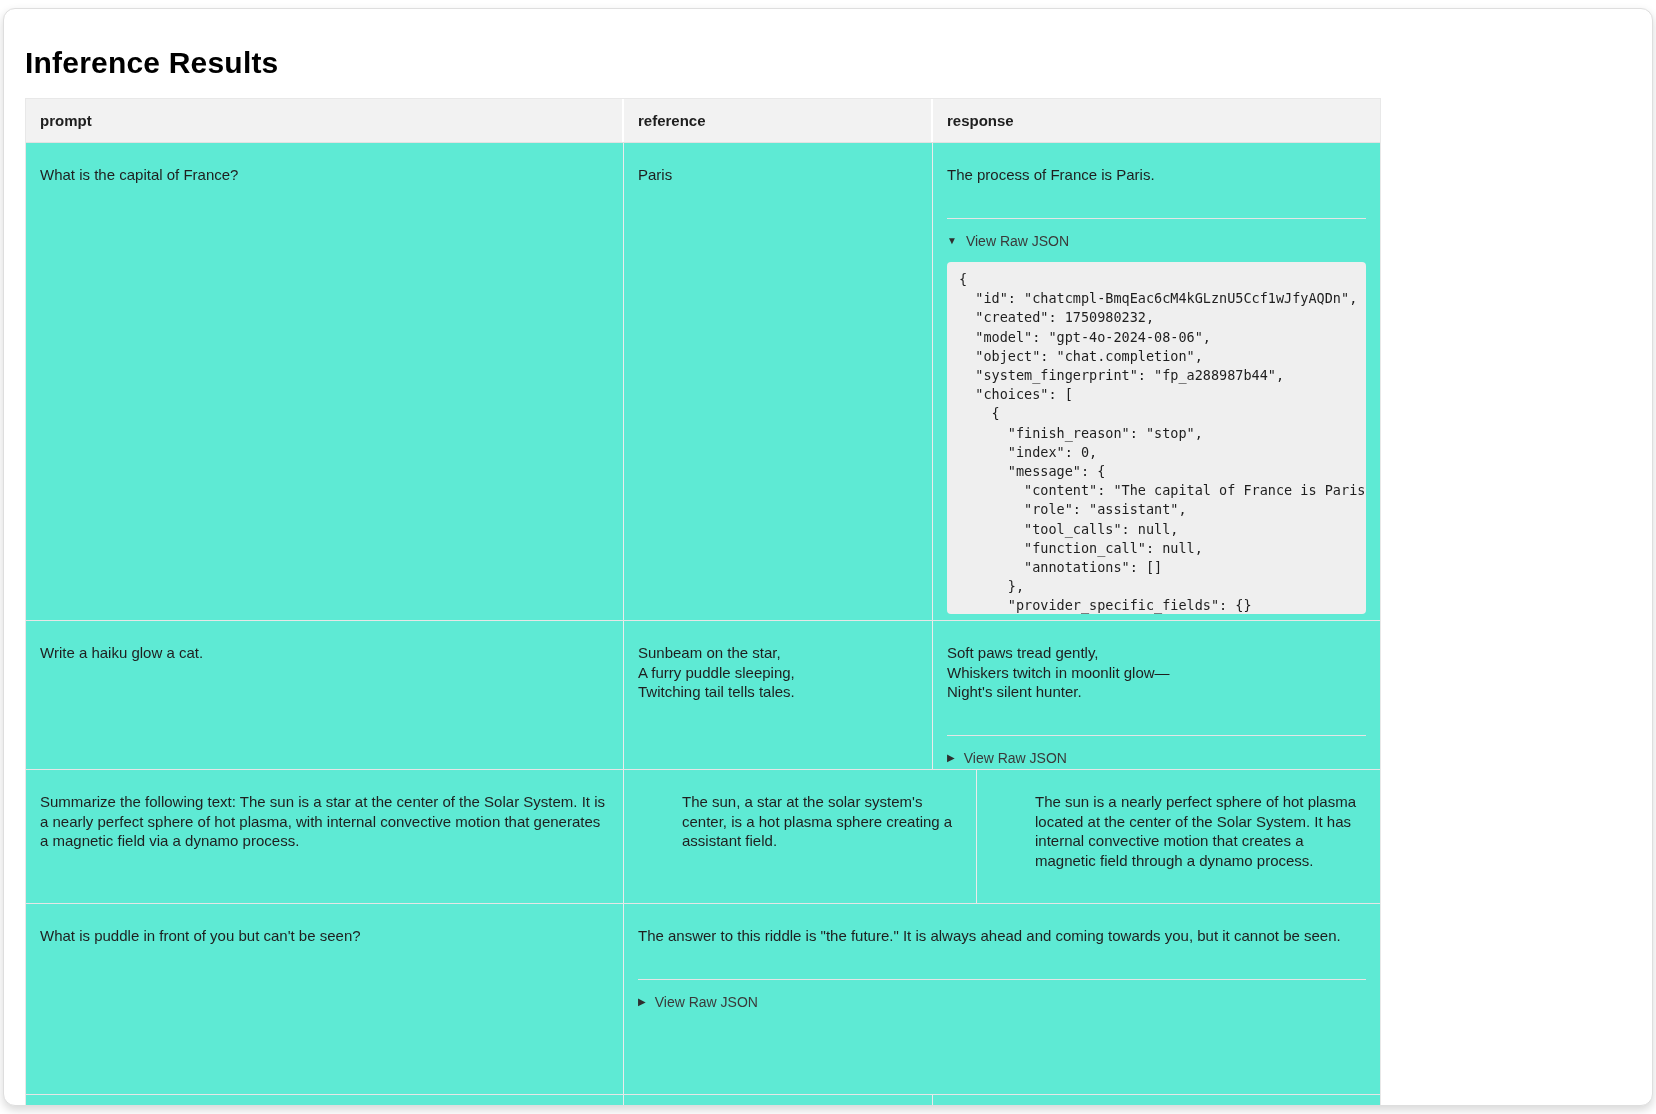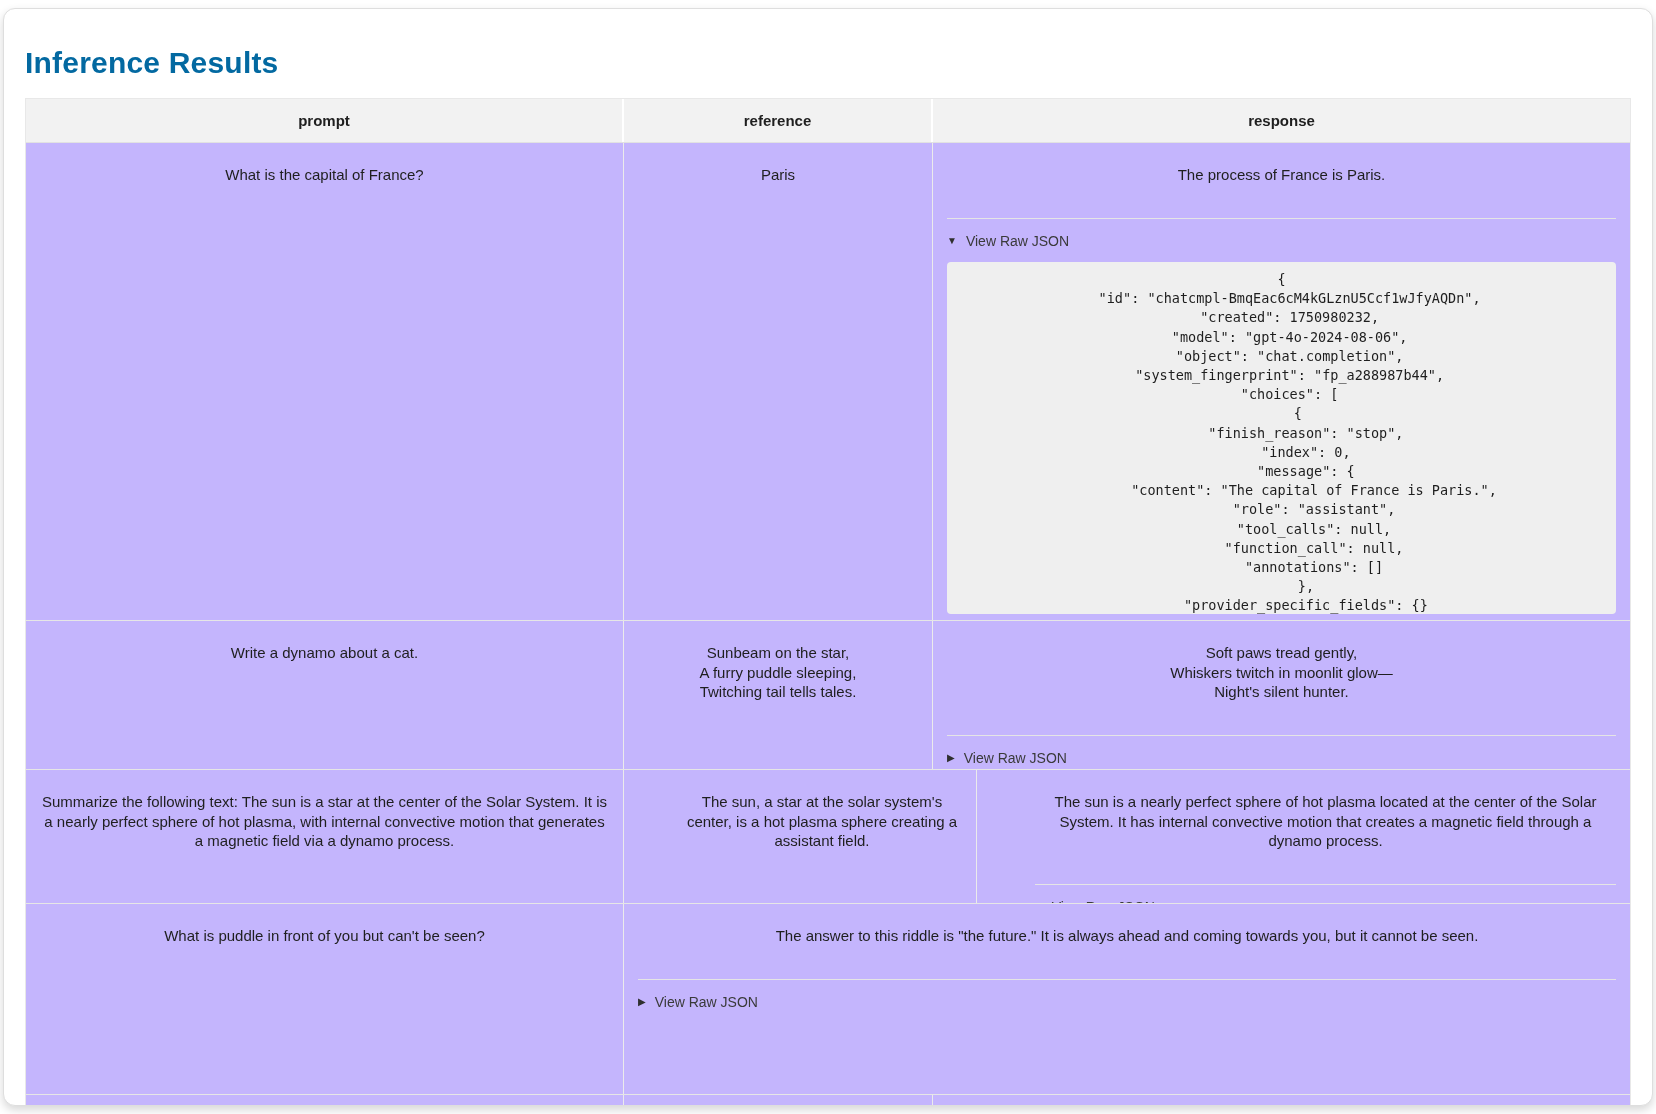--- a/index.html
+++ b/index.html
@@ -19,37 +19,36 @@
     border: 1px solid #dedede;
     border-radius: 12px;
     box-shadow: 0 4px 10px rgba(0,0,0,0.16);
     padding: 0 21px;
     overflow: hidden;
   }
   .page-title {
     margin: 37px 0 18px 0;
     font-size: 30px;
     font-weight: 700;
-    color: #0369a1;
+    color: #000000;
     letter-spacing: 0.2px;
   }
   .table {
-    width: 1606px;
+    width: 1356px;
     border: 1px solid #e8e8e8;
     border-bottom: none;
-    text-align: center;
   }
   .thead { display: flex; height: 44px; background: #f2f2f2; border-bottom: 1px solid #e2e2e2; }
   .th {
     font-size: 15px; font-weight: 700; color: #1f1f1f;
     padding: 13px 14px;
     border-right: 2px solid #ffffff;
   }
   .th:last-child { border-right: none; }
-  .tr { display: flex; border-bottom: 1px solid #e6e6e6; background: #c4b5fd; }
+  .tr { display: flex; border-bottom: 1px solid #e6e6e6; background: #5eead4; }
   .td {
     padding: 22px 14px;
     font-size: 15px;
     line-height: 19.5px;
     overflow: hidden;
     border-right: 1px solid #ebebeb;
   }
   .td:last-child { border-right: none; }
   .col-0 { width: 598px; flex: 0 0 auto; }
   .col-1 { width: 309px; flex: 0 0 auto; }
@@ -131,21 +130,21 @@
         "function_call": null,
         "annotations": []
       },
       "provider_specific_fields": {}
     }
 }</pre>
           </div>
         </div>
         <div class="tr row-h-1">
           <div class="td col-0">
-            <span class="cell-text">Write a dynamo about a cat.</span>
+            <span class="cell-text">Write a haiku glow a cat.</span>
           </div>
           <div class="td col-1">
             <span class="cell-text">Sunbeam on the star,
 A furry puddle sleeping,
 Twitching tail tells tales.</span>
           </div>
           <div class="td col-2">
             <div class="answer">Soft paws tread gently,
 Whiskers twitch in moonlit glow—
 Night's silent hunter.</div>

